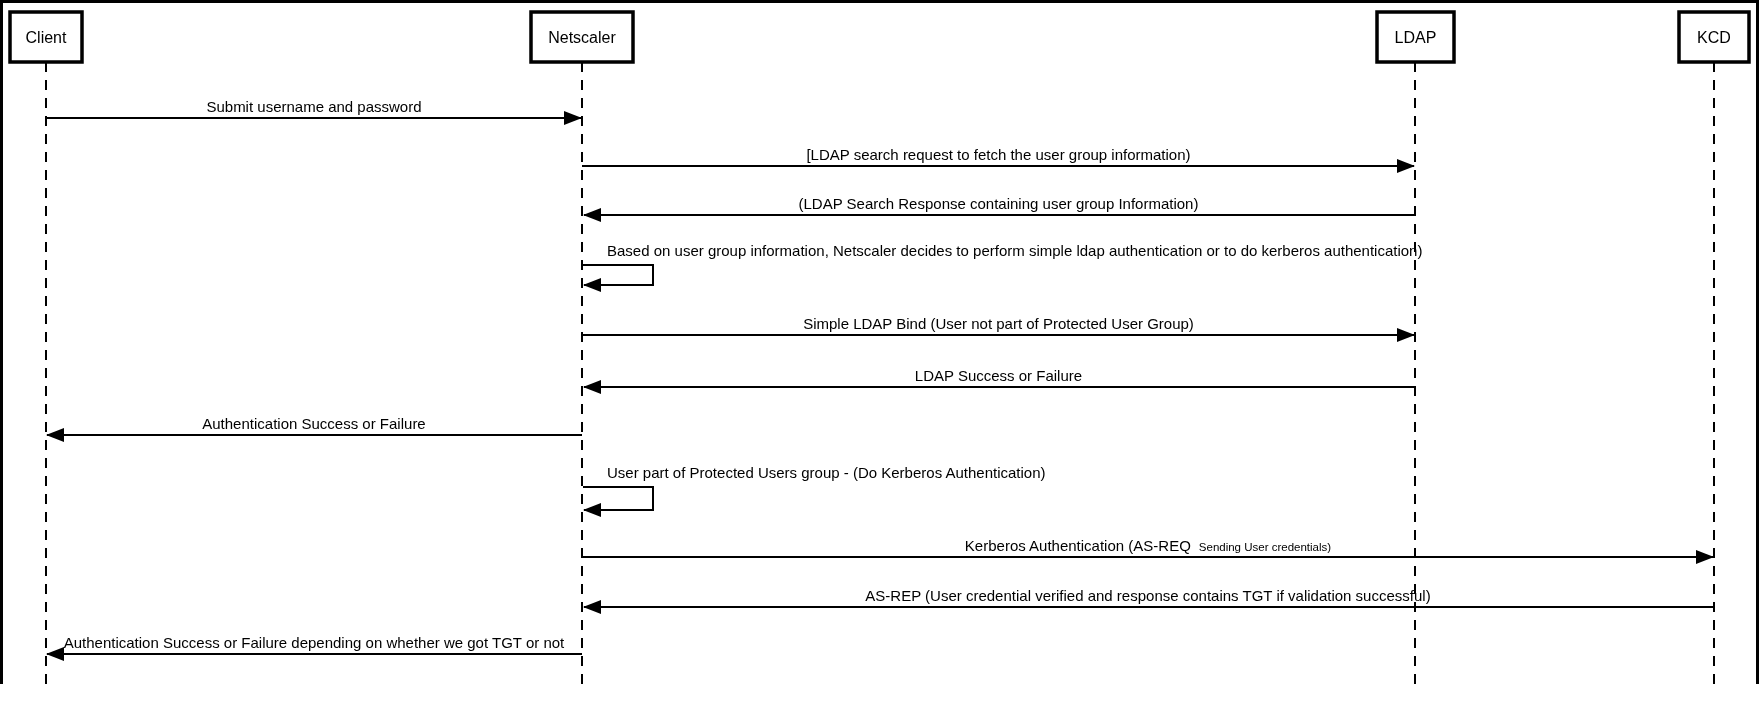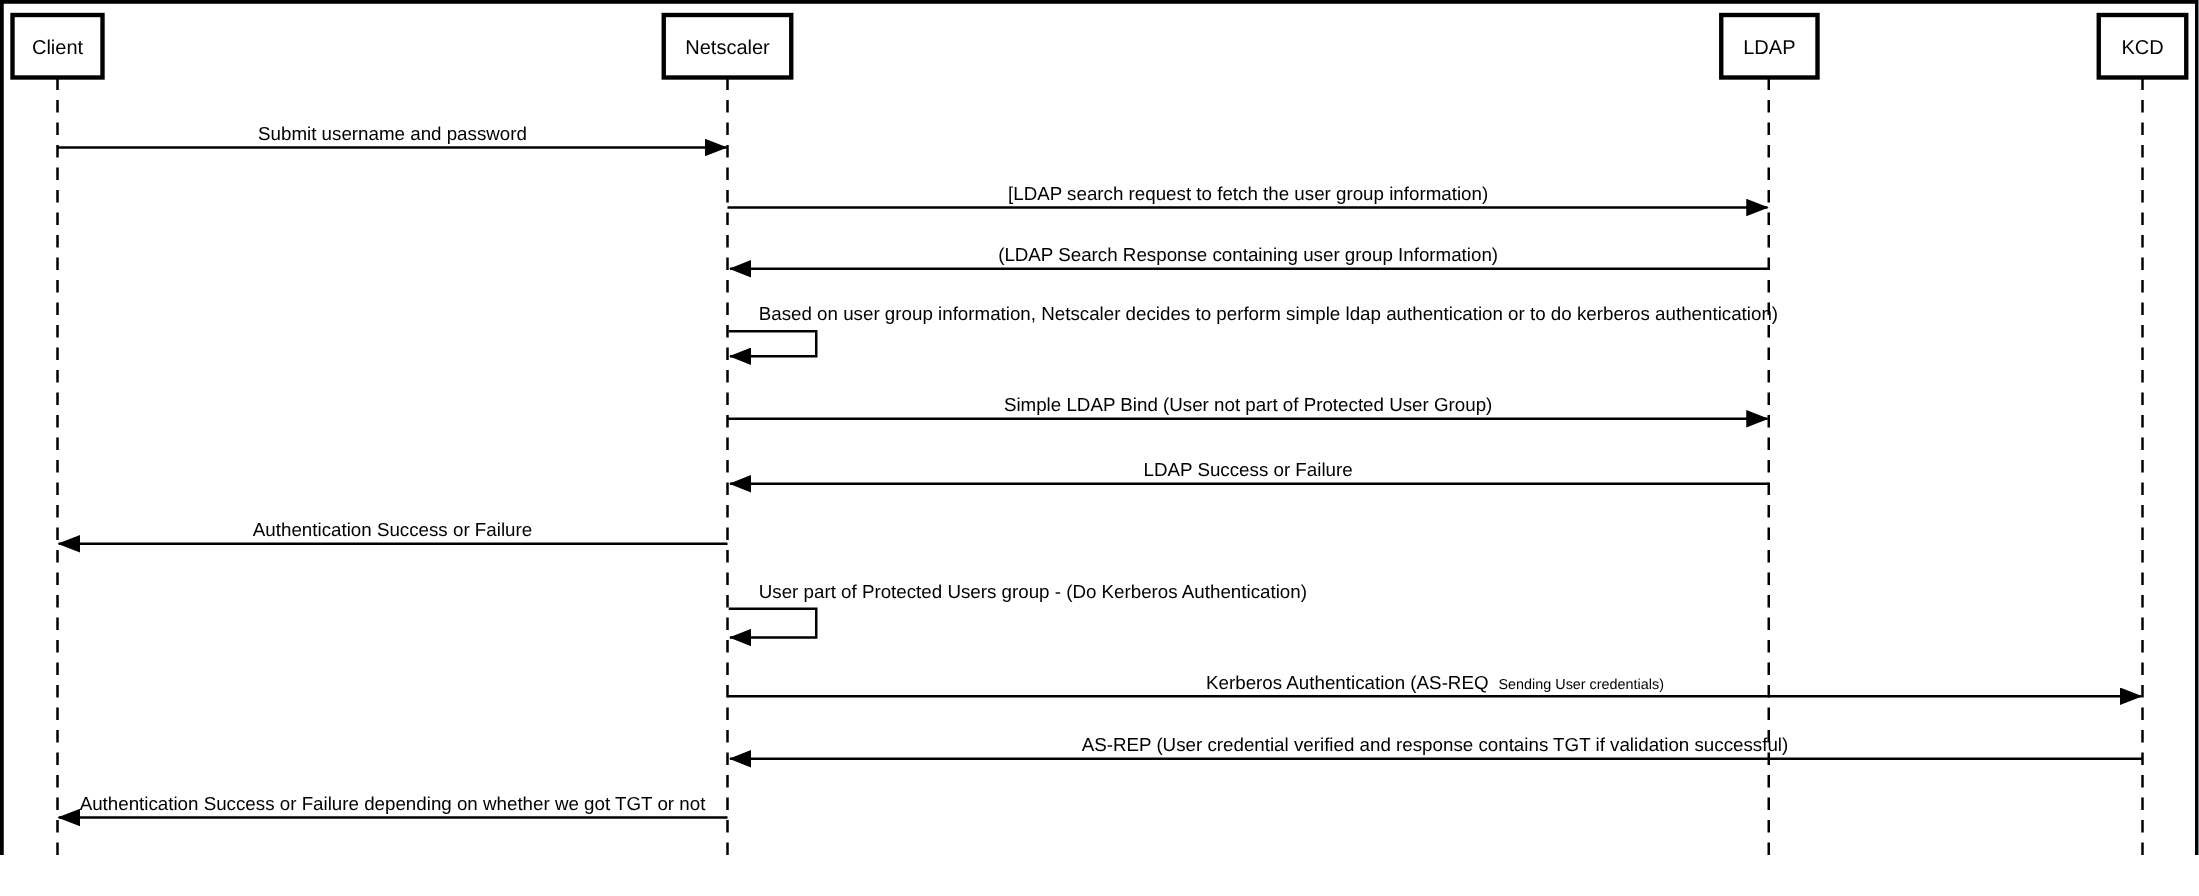--- a/index.html
+++ b/index.html
@@ -5,21 +5,21 @@
   html, body {
     margin: 0;
     padding: 0;
     background: #ffffff;
     font-family: "Liberation Sans", sans-serif;
   }
   .canvas {
     position: relative;
     width: 1759px;
     height: 684px;
-    background: #7dd3fc;
+    background: #fef9c3;
     overflow: hidden;
   }
   svg { display: block; }
   text {
     font-family: "Liberation Sans", sans-serif;
     fill: #000000;
   }
   .actor-label { font-size: 16px; }
   .msg-label { font-size: 15px; }
   .msg-label-small { font-size: 11.5px; }

